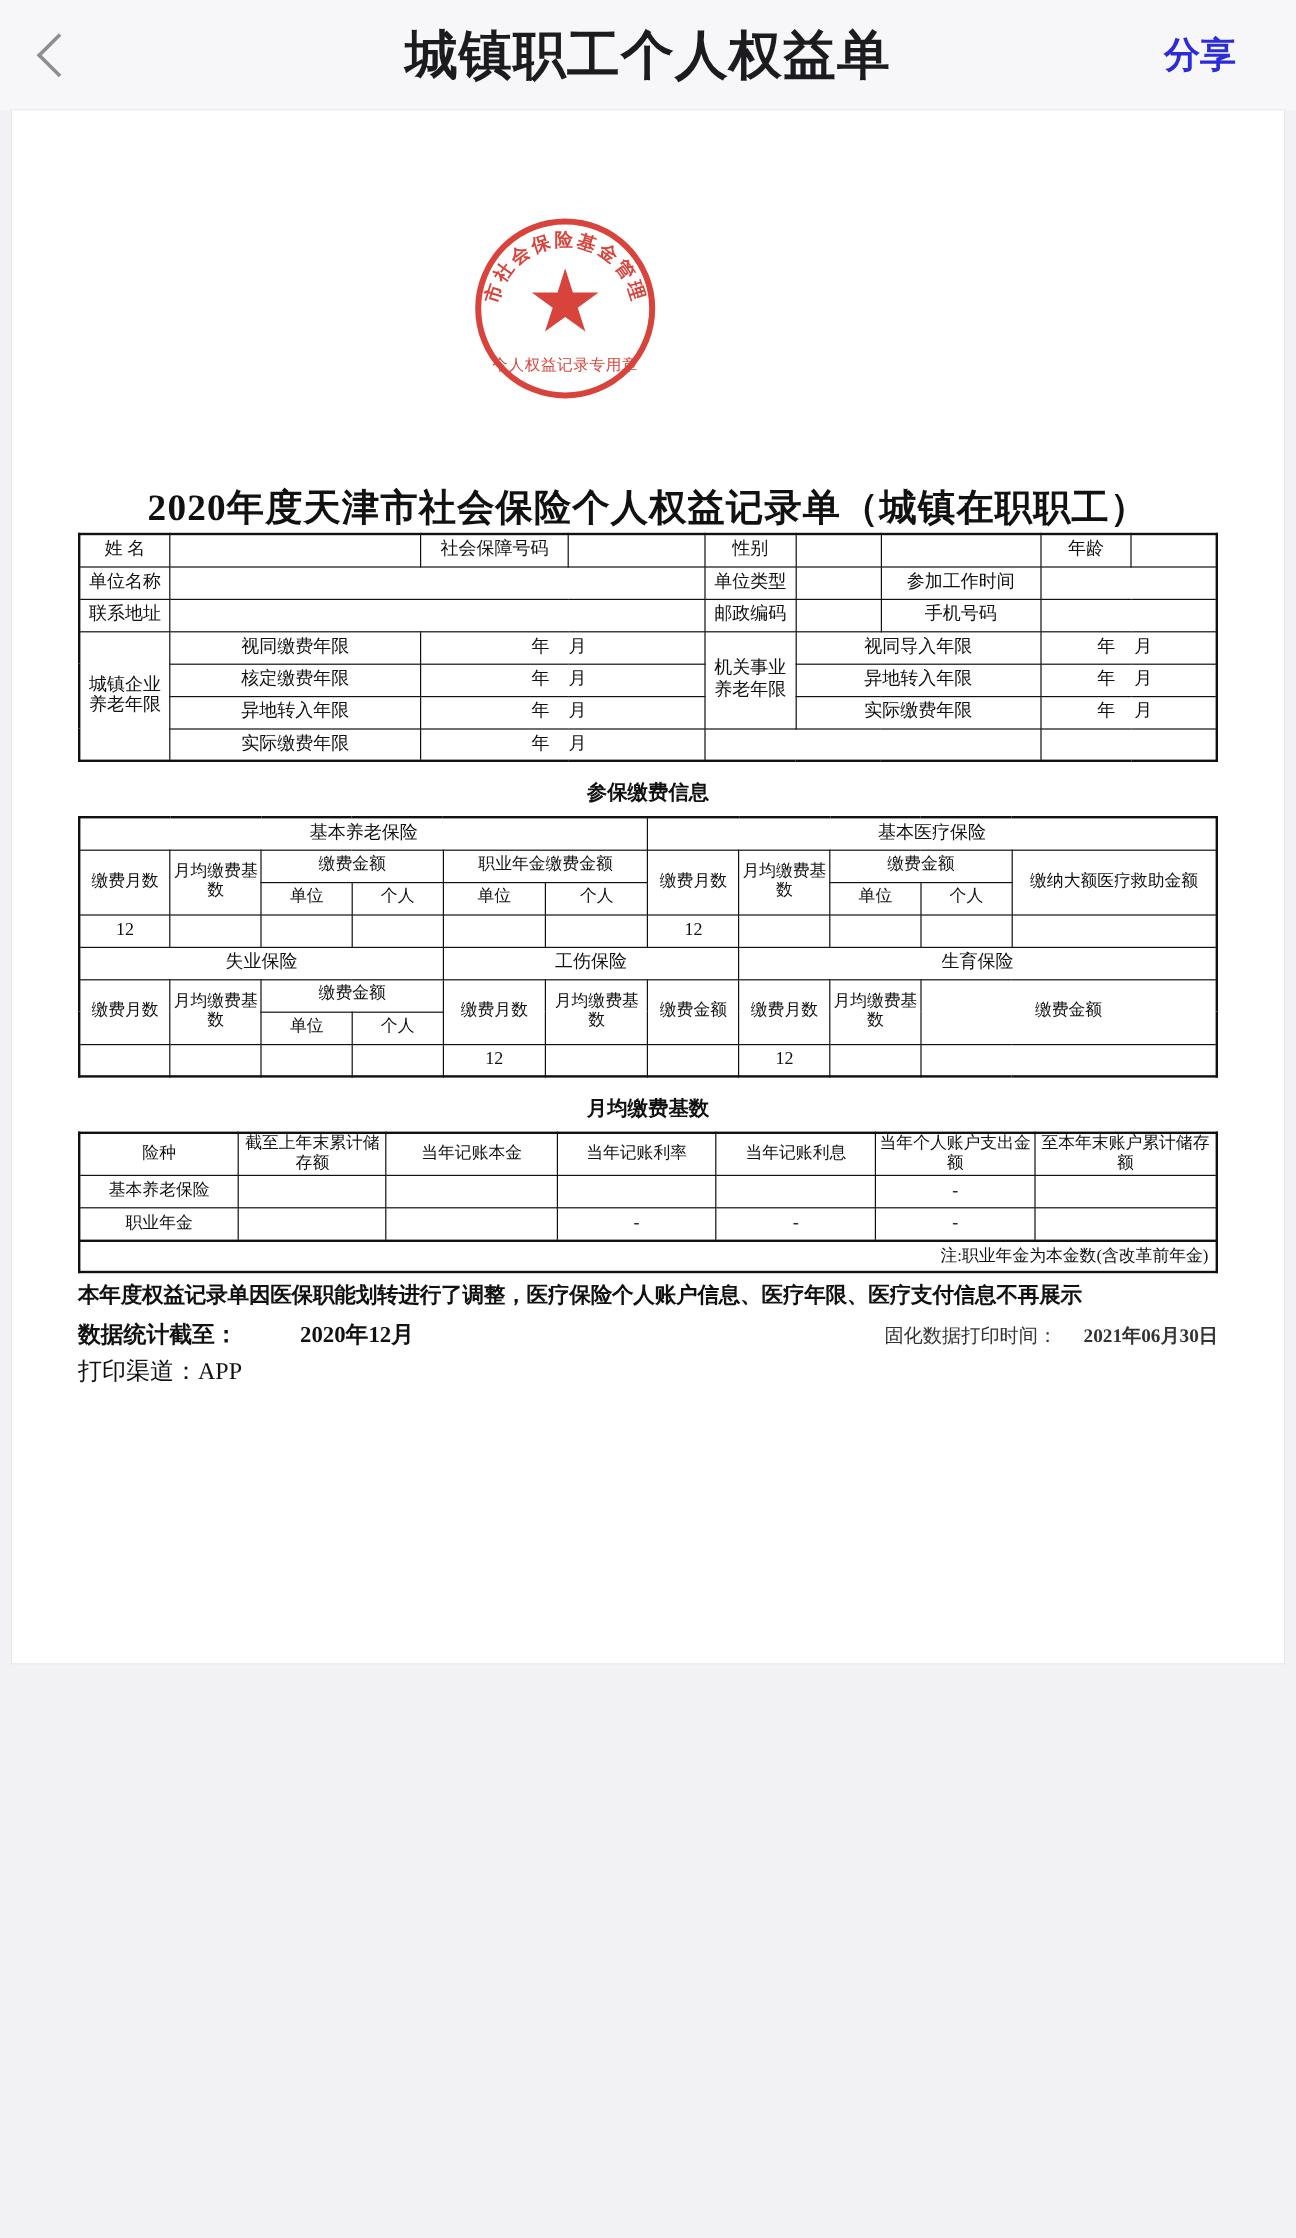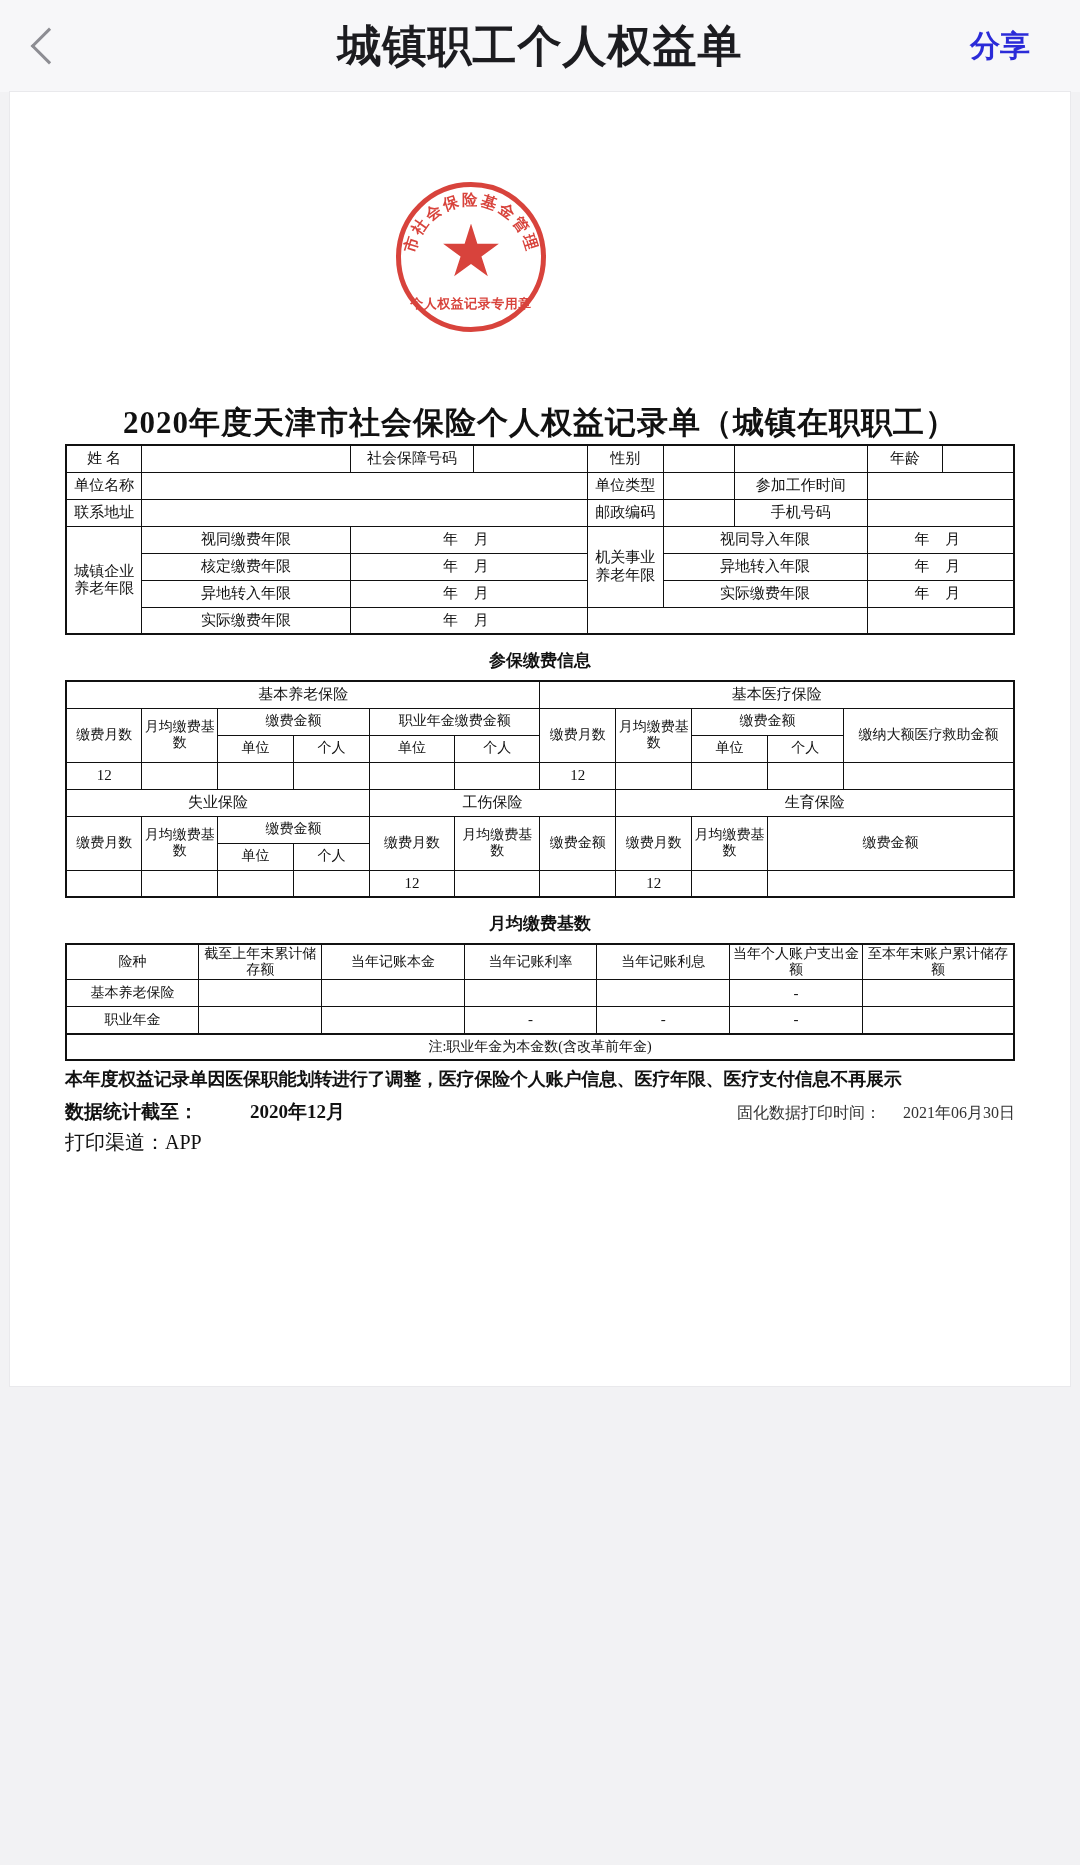--- a/index.html
+++ b/index.html
@@ -110,21 +110,21 @@
     fill: #d5342c;
     letter-spacing: 2.5px;
   }
   .seal-bottom {
     position: absolute;
     left: 0; right: 0;
     bottom: 19px;
     text-align: center;
     font-family: "DejaVu Sans", "Liberation Sans", sans-serif;
     font-size: 13px;
-    font-weight: 700;
+    font-weight: 400;
     color: #d5342c;
     letter-spacing: .5px;
   }
 
   
   table {
     border-collapse: collapse;
     width: 100%;
     table-layout: fixed;
   }
@@ -143,21 +143,21 @@
   }
   td.h { font-size: 15px; }
   td.sm { font-size: 14px; }
   .ym { letter-spacing: 6px; }
 
   
   .note {
     border: 2px solid #111;
     border-top: none;
     font-size: 14px;
-    text-align: center;
+    text-align: right;
     padding: 3px 6px;
     color: #111;
   }
   .bold-note {
     font-size: 18px;
     font-weight: 700;
     color: #111;
     margin-top: 6px;
     letter-spacing: -0.2px;
   }
@@ -171,21 +171,21 @@
     justify-content: flex-end;
   }
   .stat-label { }
   .stat-val { margin-left: 52px; }
   .stat-right {
     margin-left: auto;
     font-size: 16px;
     font-weight: 400;
     color: #333;
   }
-  .stat-right .rv { margin-left: 18px; }
+  .stat-right .rv { margin-left: 18px; font-weight: bold; }
   .channel {
     margin-top: 4px;
     font-size: 20px;
     color: #111;
   }
   .spacer-bottom { height: 230px; }
 </style>
 </head>
 <body>
 

